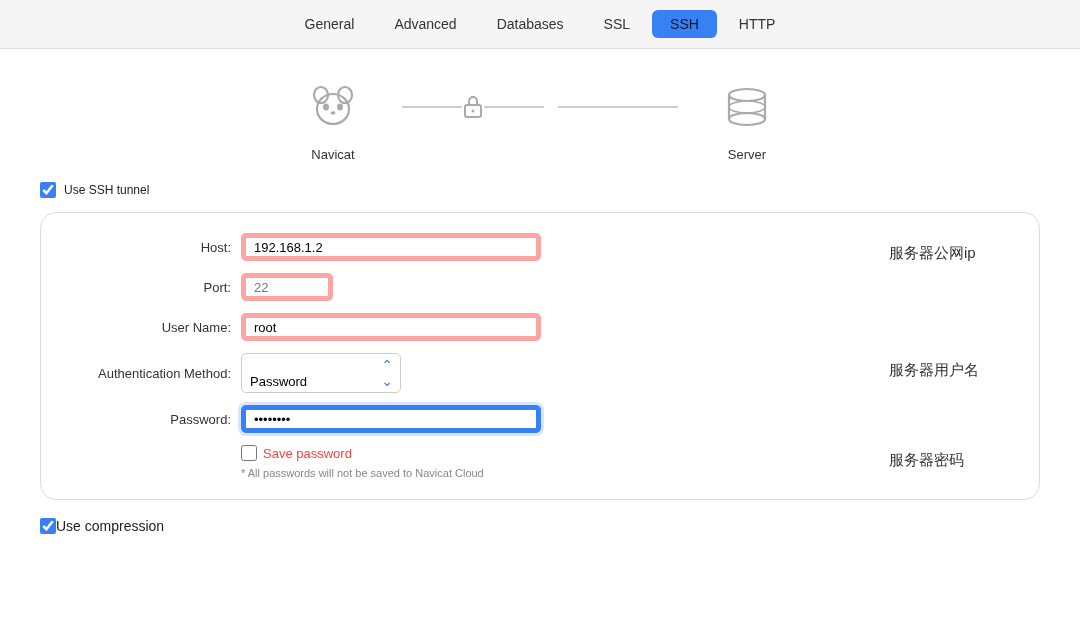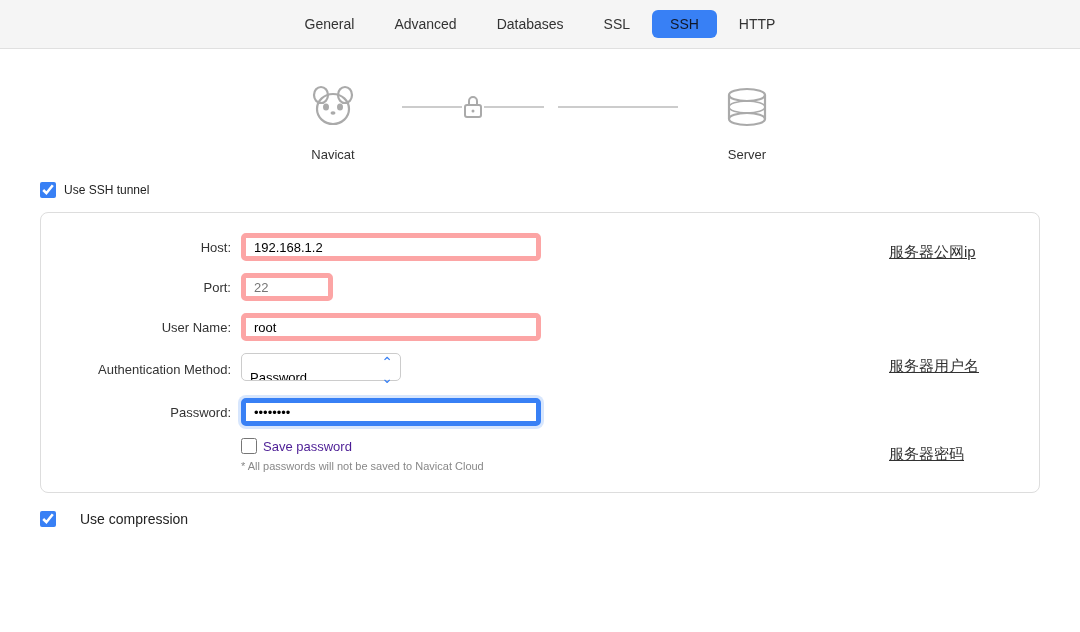--- a/index.html
+++ b/index.html
@@ -99,21 +99,21 @@
     }
     .ssh-tunnel-row label {
       font-size: 12px;
       font-weight: 500;
       color: #222;
     }
 
     
     .form-panel {
       border: 1px solid #ddd;
-      border-radius: 8px;
+      border-radius: 16px;
       padding: 20px 30px 20px 20px;
       background: #fff;
       position: relative;
       display: flex;
       gap: 20px;
     }
     .form-fields {
       flex: 1;
     }
     .form-row {
@@ -146,21 +146,21 @@
       width: 300px;
       border-color: #3880f5;
       box-shadow: 0 0 0 3px rgba(56,128,245,0.2);
     }
     .auth-select-wrap {
       position: relative;
       display: inline-block;
     }
     .auth-select {
       width: 160px;
-      height: 28px;
+      height: 40px;
       border: 1px solid #ccc;
       border-radius: 5px;
       padding: 16px 28px 0 8px;
       font-size: 13px;
       appearance: none;
       background: #fff;
       cursor: pointer;
       font-family: inherit;
       outline: none;
     }
@@ -175,58 +175,57 @@
     }
     .save-password-row {
       display: flex;
       align-items: center;
       gap: 6px;
       margin-left: 180px;
       margin-bottom: 6px;
     }
     .save-password-row label {
       font-size: 13px;
-      color: #4c1d95;
+      color: #ef4444;
     }
     .navicat-cloud-note {
       margin-left: 180px;
       font-size: 11px;
       color: #888;
     }
 
     
     .annotations {
       display: flex;
       flex-direction: column;
       justify-content: space-around;
       padding-top: 0;
       gap: 4px;
       min-width: 120px;
     }
     .annotation-label {
       font-size: 15px;
       color: #333;
       white-space: nowrap;
-      text-decoration: underline;
     }
     .annotation-spacer { height: 12px; }
 
     
     .checkbox-blue {
       width: 16px;
       height: 16px;
       accent-color: #3880f5;
       cursor: pointer;
     }
 
     
     .bottom-row {
       display: flex;
       align-items: center;
-      gap: 24px;
+      gap: 0;
       margin-top: 18px;
     }
     .bottom-row label {
       font-size: 14px;
       font-weight: 500;
       color: #222;
     }
   </style>
 </head>
 <body>

